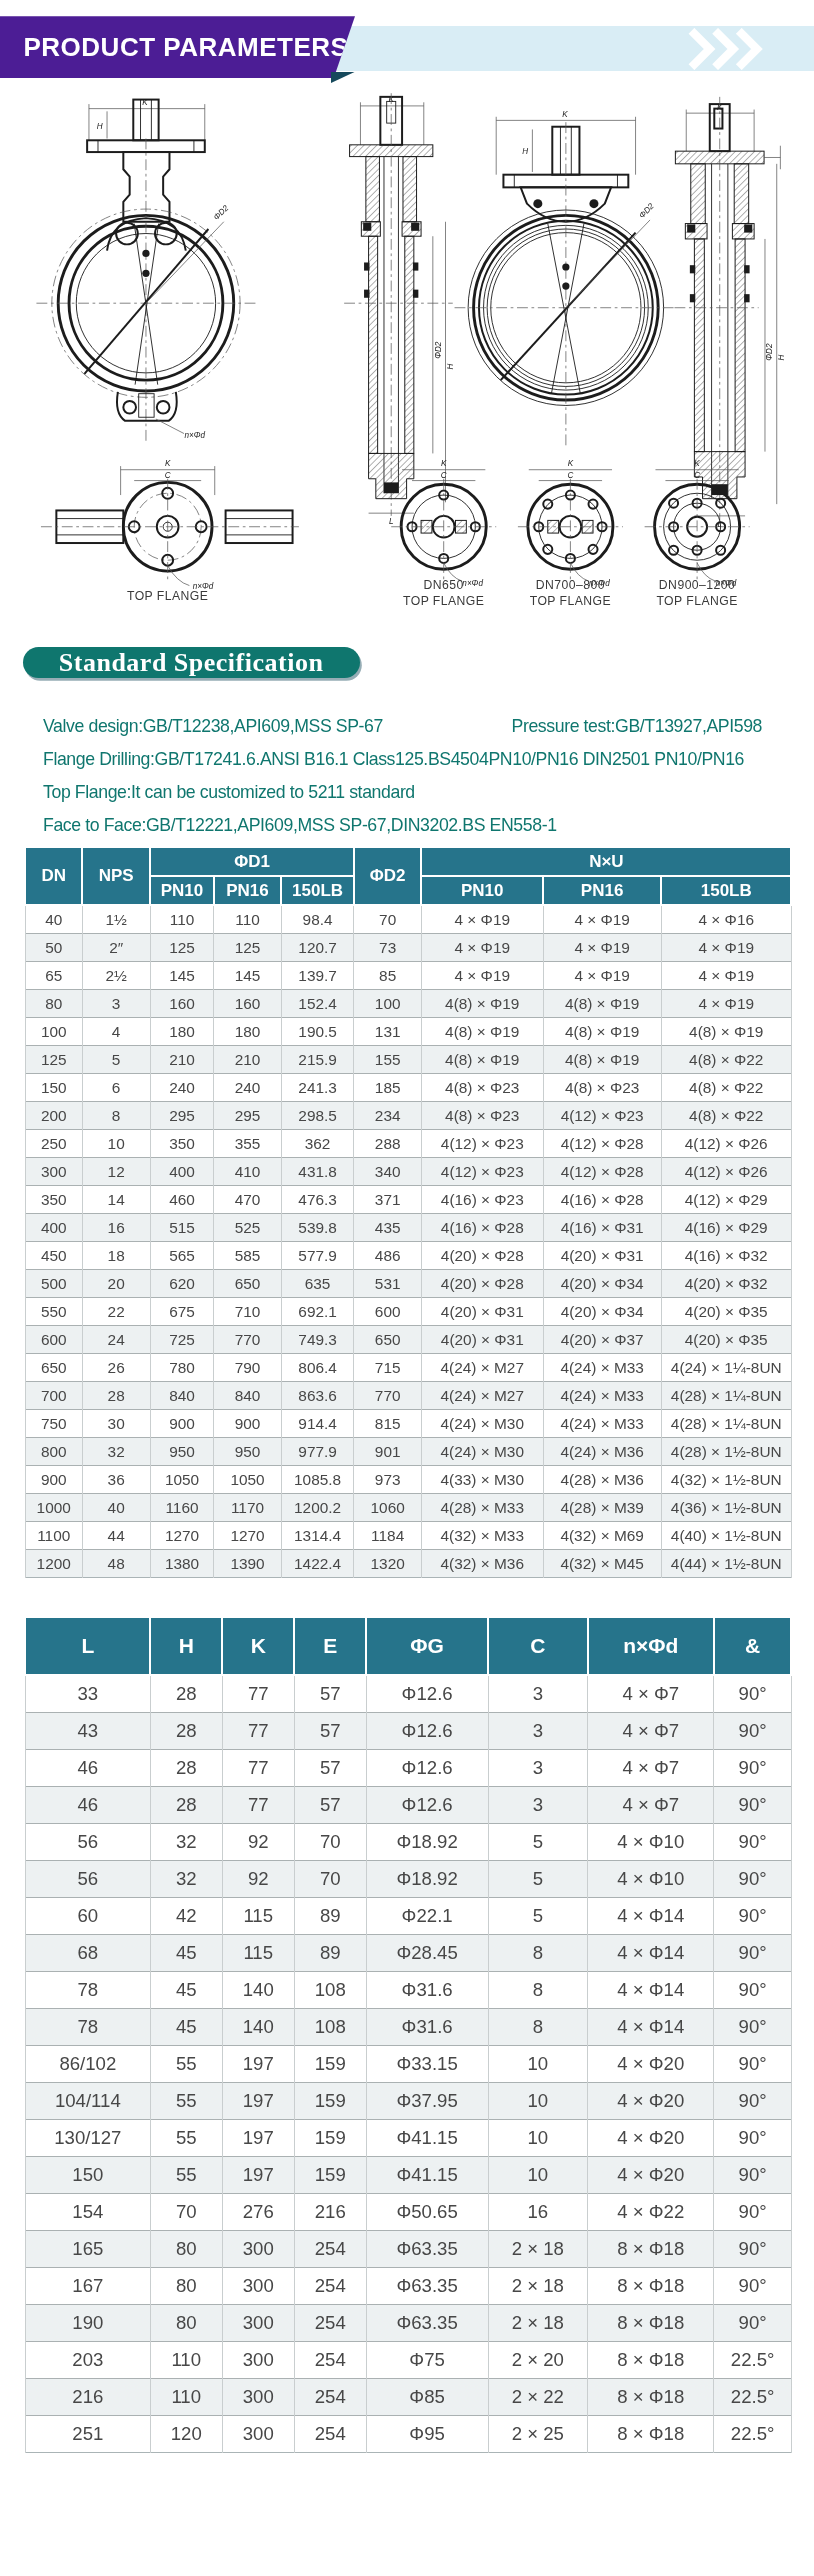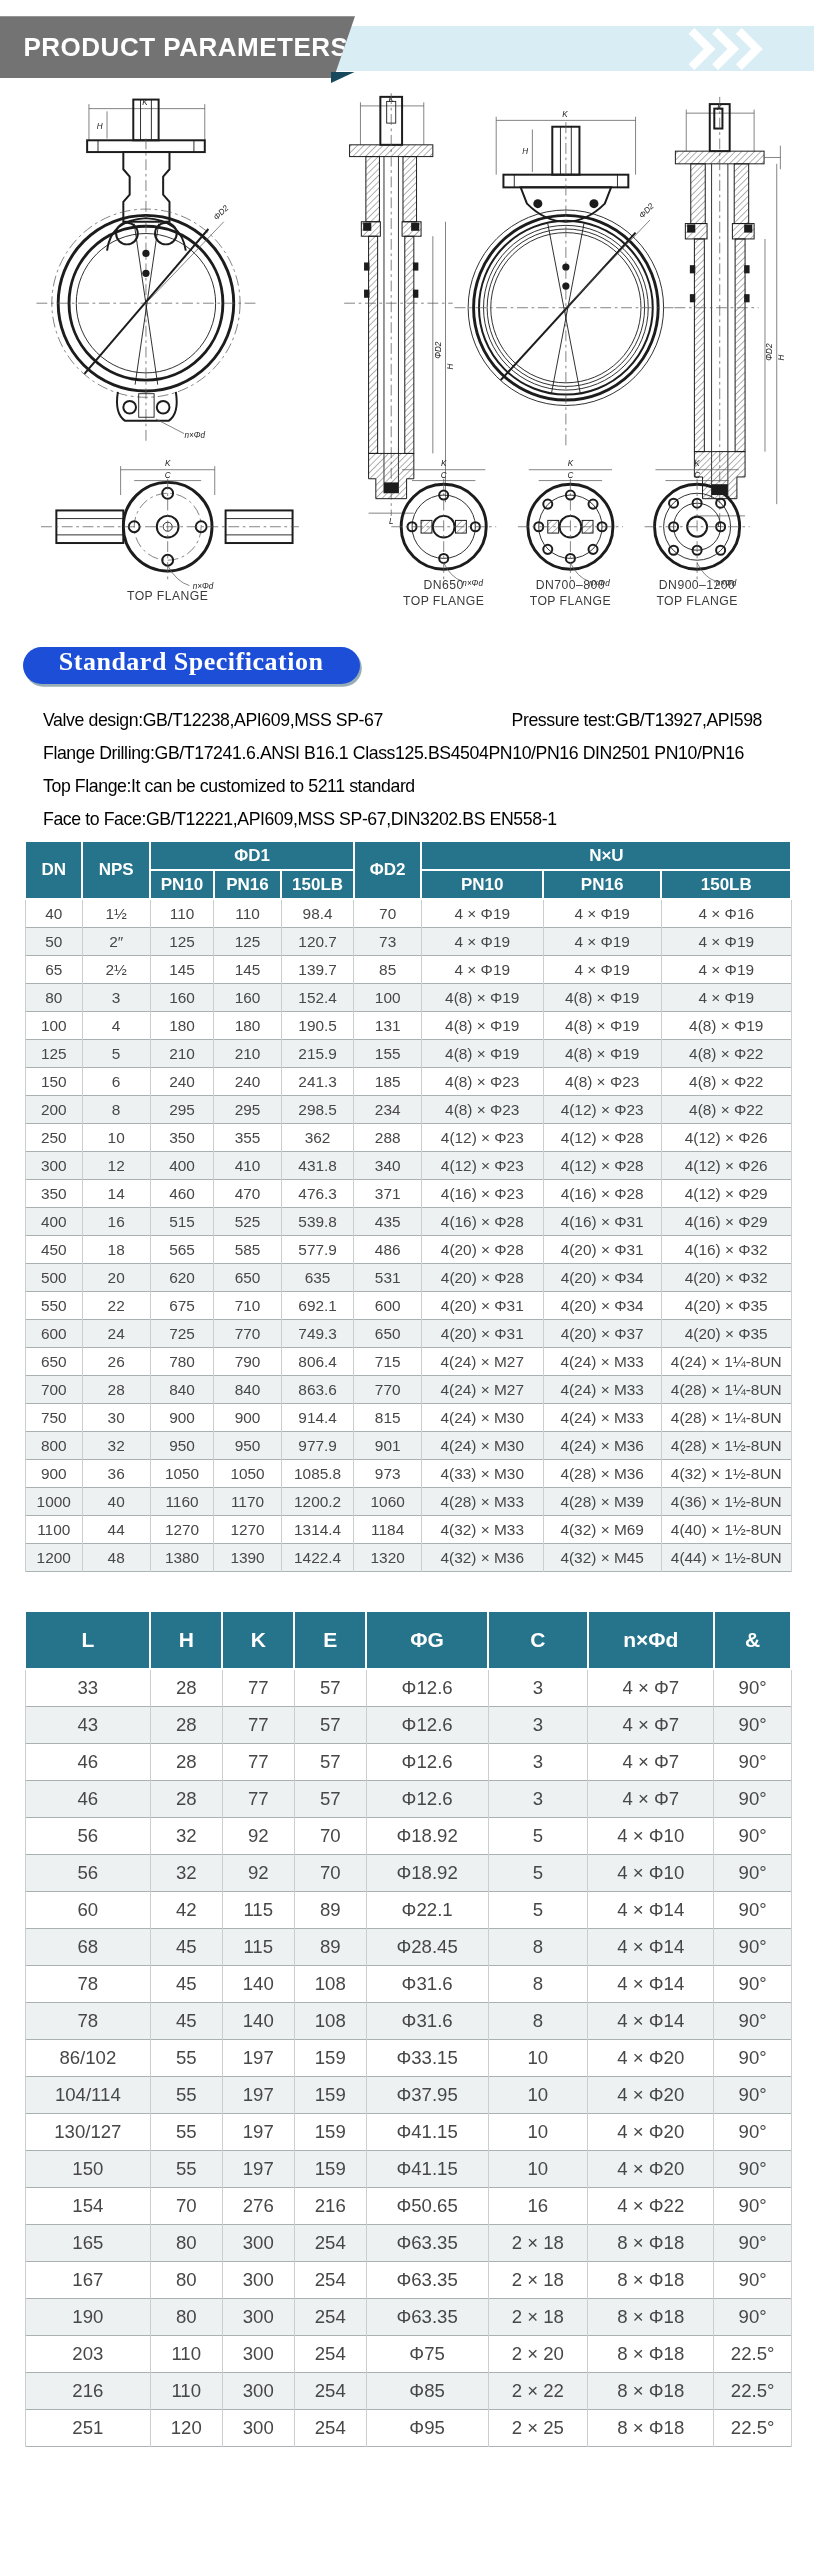--- a/index.html
+++ b/index.html
@@ -3,45 +3,45 @@
 <meta charset="utf-8">
 <style>
   html,body{margin:0;padding:0;background:#fff;}
   body{width:815px;height:2576px;overflow:hidden;font-family:"Liberation Sans",sans-serif;}
   .page{position:relative;width:815px;}
 
   
   .banner-wrap{position:relative;height:86px;}
   .band{position:absolute;left:333px;right:0;top:26px;height:45px;background:#d9edf5;}
   .chevrons{position:absolute;left:686px;top:28px;}
-  .banner{position:absolute;left:0;top:16.3px;width:355px;height:62px;background:#737373;
+  .banner{position:absolute;left:0;top:16.3px;width:355px;height:62px;background:#4c1d95;
           clip-path:polygon(0 0,100% 0,94% 100%,0 100%);display:flex;align-items:center;}
   .banner-title{color:#fff;font-weight:bold;font-size:26px;letter-spacing:0.5px;padding-left:23.5px;white-space:nowrap;}
   .notch{position:absolute;left:331px;top:72px;width:23.5px;height:11px;background:#16495c;
          clip-path:polygon(0 0,100% 0,0 100%);}
 
   
   svg.drawings{display:block;width:815px;height:543px;}
   .ln{stroke:#1c1c1c;fill:none;stroke-width:1;}
   .b2{stroke-width:2.2;}
   .b3{stroke-width:3.2;}
   .cl{stroke:#555;fill:none;stroke-width:.8;stroke-dasharray:12 4 3 4;}
   .dim{stroke:#555;fill:none;stroke-width:.8;}
   .hat{fill:url(#hatch);stroke:#1c1c1c;stroke-width:1.1;}
   .dk{fill:#1c1c1c;stroke:none;}
   text.dl{font:italic 9px "Liberation Sans",sans-serif;fill:#222;text-anchor:middle;}
   text.fl{font:13.5px "Liberation Sans",sans-serif;fill:#3a3a3a;text-anchor:middle;letter-spacing:.5px;}
 
   
-  .pill{margin:18px 0 0 22.6px;width:337px;height:37px;background:#1d4ed8;border-radius:23.5px;
-        display:flex;align-items:flex-start;justify-content:center;box-shadow:1.8px 2.7px 0 rgba(22,73,92,.45);}
+  .pill{margin:18px 0 0 22.6px;width:337px;height:31px;background:#0f766e;border-radius:23.5px;
+        display:flex;align-items:flex-end;justify-content:center;box-shadow:1.8px 2.7px 0 rgba(22,73,92,.45);}
   .pill span{color:#fff;font-family:"Liberation Serif",serif;font-weight:bold;font-size:26px;letter-spacing:0.5px;}
 
   
-  .specs{margin:20px 0 0 43px;color:#000000;font-size:17.7px;letter-spacing:-0.4px;}
+  .specs{margin:32px 0 0 43px;color:#0f766e;font-size:17.7px;letter-spacing:-0.4px;}
   .spec-line{height:33px;line-height:33px;white-space:nowrap;}
   .spec-left{display:inline-block;width:464px;}
 
   
   table{border-collapse:collapse;table-layout:fixed;width:768px;margin-left:24.4px;border:0.9px solid #aab4b6;}
   th{background:#26748b;color:#fff;font-weight:bold;border:2.3px solid #fff;text-align:center;vertical-align:middle;}
   td{text-align:center;vertical-align:middle;color:#474747;
      border-left:0.9px solid #c9cecf;border-right:0.9px solid #c9cecf;border-top:1.8px solid #aab1b2;}
   tbody tr:nth-child(even){background:#edf1f2;}
   .t1{margin-top:4px;}

